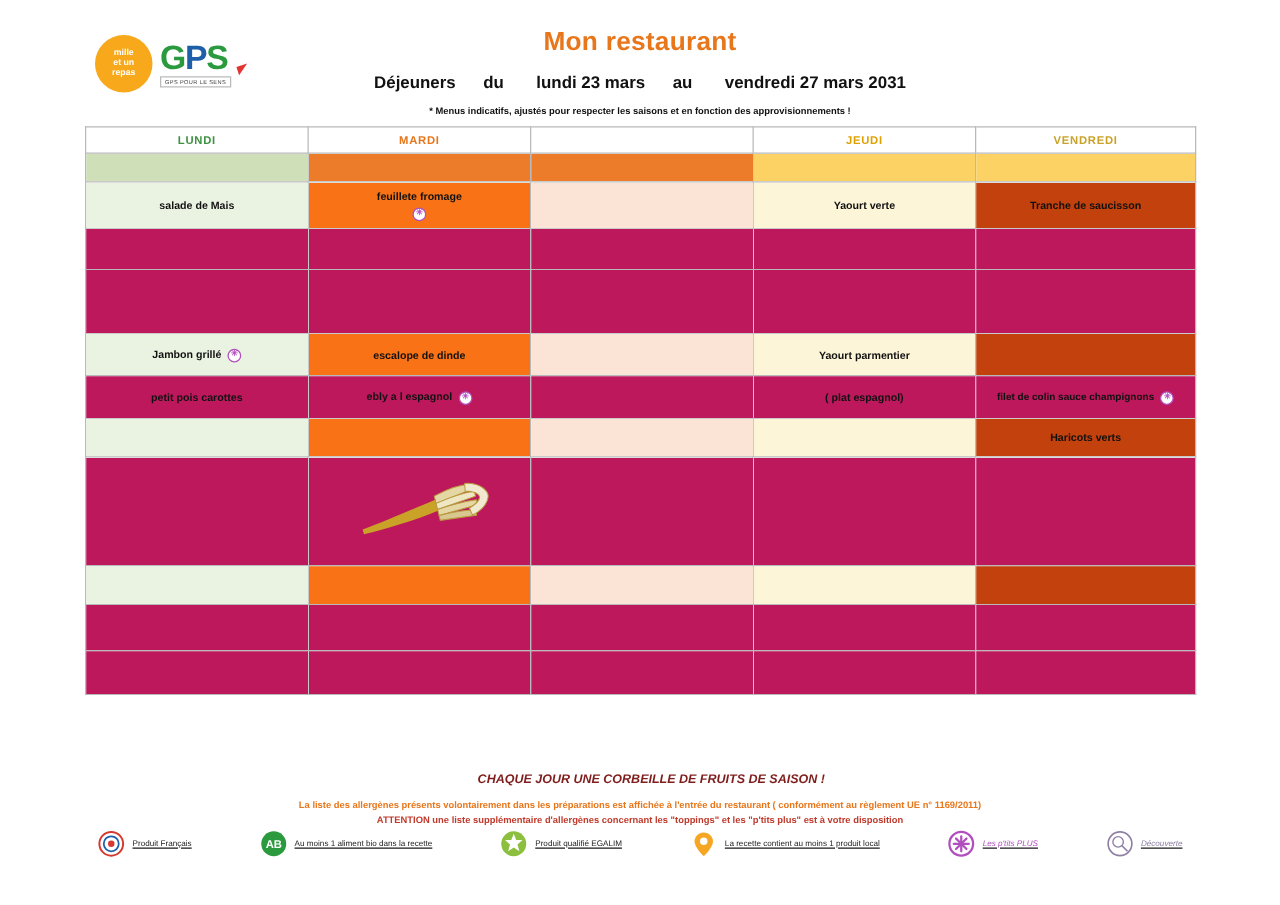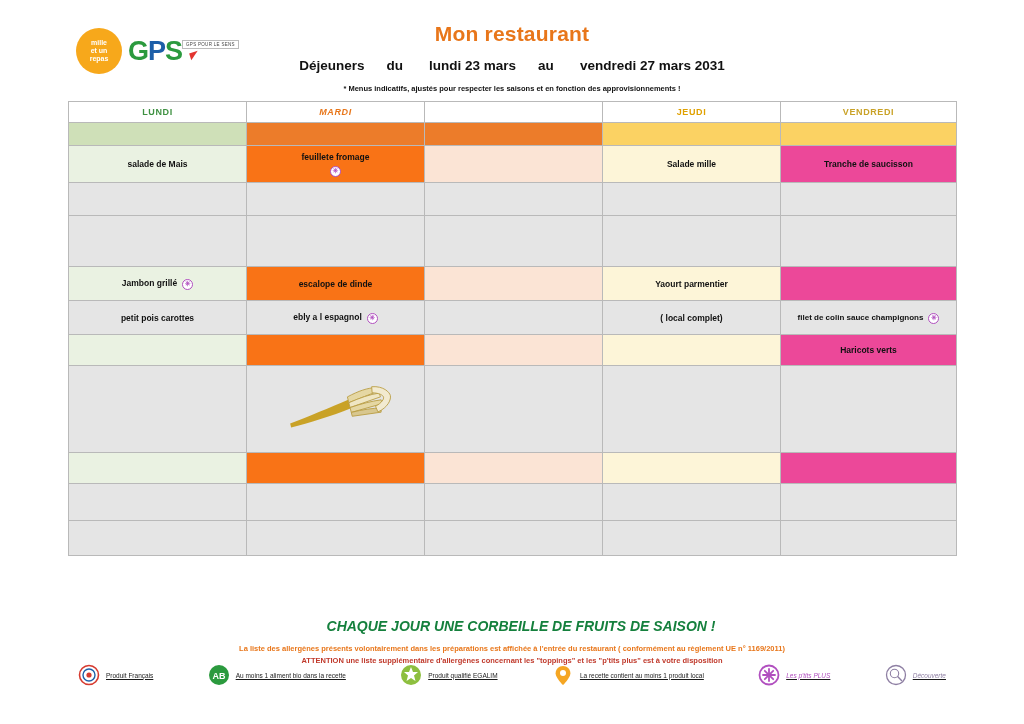--- a/index.html
+++ b/index.html
@@ -46,21 +46,21 @@
     align-items: center;
     justify-content: center;
     color: #ffffff;
     font-size: 7px;
     line-height: 8px;
     font-weight: bold;
     text-align: center;
   }
   .logo-gps {
     display: flex;
-    flex-direction: row;
+    flex-direction: column;
     align-items: flex-start;
   }
   .logo-gps-main {
     font-size: 27px;
     font-weight: bold;
     letter-spacing: -1px;
     line-height: 26px;
   }
   .logo-gps-main .g { color: #2b9a3e; }
   .logo-gps-main .p { color: #1d5fa8; }
@@ -126,41 +126,41 @@
     vertical-align: middle;
   }
   .menu-table th {
     height: 20px;
     font-size: 9px;
     font-weight: bold;
     letter-spacing: 0.6px;
     background: #ffffff;
   }
   .th-lundi { color: #3f9142; }
-  .th-mardi { color: #e8761a; font-style: italic; }
+  .th-mardi { color: #e8761a; }
   .th-mercredi { color: #ffffff; }
   .th-jeudi { color: #e0a100; }
   .th-vendredi { color: #c9a227; }
 
   .cell {
     text-align: center;
     font-size: 8.5px;
     font-weight: bold;
     color: #111;
     position: relative;
   }
   .band { height: 22px; }
 
   
   .c-lundi-tint { background: #eaf2e2; }
   .c-mardi-tint { background: #f97316; }
   .c-merc-tint  { background: #fbe4d5; }
   .c-jeudi-tint { background: #fdf5d8; }
-  .c-vend-tint  { background: #ec4899; }
-  .c-white { background: #e5e5e5; }
+  .c-vend-tint  { background: #c2410c; }
+  .c-white { background: #be185d; }
 
   .hdr-lundi-bar { background: #cfe0b8; }
   .hdr-mardi-bar { background: #ec7c2a; }
   .hdr-merc-bar  { background: #ec7c2a; }
   .hdr-jeudi-bar { background: #fbd263; }
   .hdr-vend-bar  { background: #fbd263; }
 
   .badge {
     display: inline-block;
     width: 9px;
@@ -202,24 +202,24 @@
 
   
   .footer {
     position: absolute;
     left: 0;
     top: 612px;
     width: 1024px;
     text-align: center;
   }
   .footer-title {
-    font-size: 14px;
+    font-size: 10px;
     font-weight: bold;
     font-style: italic;
-    color: #15803d;
+    color: #7f1d1d;
     margin-top: 6px;
     padding-left: 18px;
   }
   .footer-allerg {
     font-size: 7.5px;
     font-weight: bold;
     color: #e8761a;
     margin-top: 10px;
   }
   .footer-attn {
@@ -317,21 +317,21 @@
         <td class="cell band hdr-vend-bar"></td>
       </tr>
 
       <tr>
         <td class="cell c-lundi-tint" style="height:36px">salade de Mais</td>
         <td class="cell c-mardi-tint" style="height:36px">
           <div>feuillete fromage</div>
           <span class="badge badge-below"></span>
         </td>
         <td class="cell c-merc-tint" style="height:36px"></td>
-        <td class="cell c-jeudi-tint" style="height:36px">Salade mille</td>
+        <td class="cell c-jeudi-tint" style="height:36px">Yaourt verte</td>
         <td class="cell c-vend-tint" style="height:36px">Tranche de saucisson</td>
       </tr>
 
       <tr>
         <td class="cell c-white" style="height:32px"></td>
         <td class="cell c-white" style="height:32px"></td>
         <td class="cell c-white" style="height:32px"></td>
         <td class="cell c-white" style="height:32px"></td>
         <td class="cell c-white" style="height:32px"></td>
       </tr>
@@ -353,21 +353,21 @@
         <td class="cell c-jeudi-tint" style="height:33px">Yaourt parmentier</td>
         <td class="cell c-vend-tint" style="height:33px"></td>
       </tr>
 
       <tr>
         <td class="cell c-white" style="height:33px">petit pois carottes</td>
         <td class="cell c-white" style="height:33px">
           <span>ebly a l espagnol</span><span class="badge"></span>
         </td>
         <td class="cell c-white" style="height:33px"></td>
-        <td class="cell c-white" style="height:33px">( local complet)</td>
+        <td class="cell c-white" style="height:33px">( plat espagnol)</td>
         <td class="cell c-white" style="height:33px;font-size:8px">
           <span>filet de colin sauce  champignons</span><span class="badge"></span>
         </td>
       </tr>
 
       <tr>
         <td class="cell c-lundi-tint" style="height:30px"></td>
         <td class="cell c-mardi-tint" style="height:30px"></td>
         <td class="cell c-merc-tint" style="height:30px"></td>
         <td class="cell c-jeudi-tint" style="height:30px"></td>

